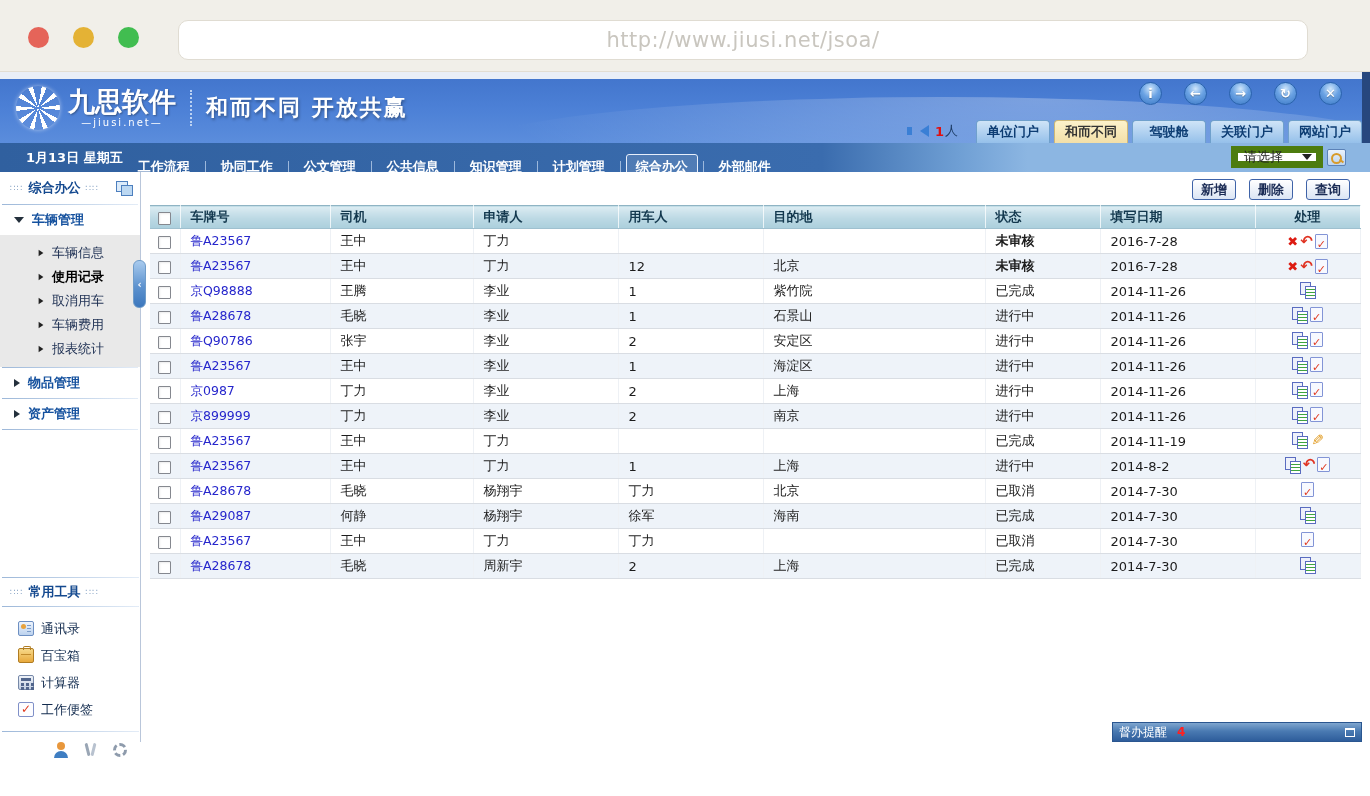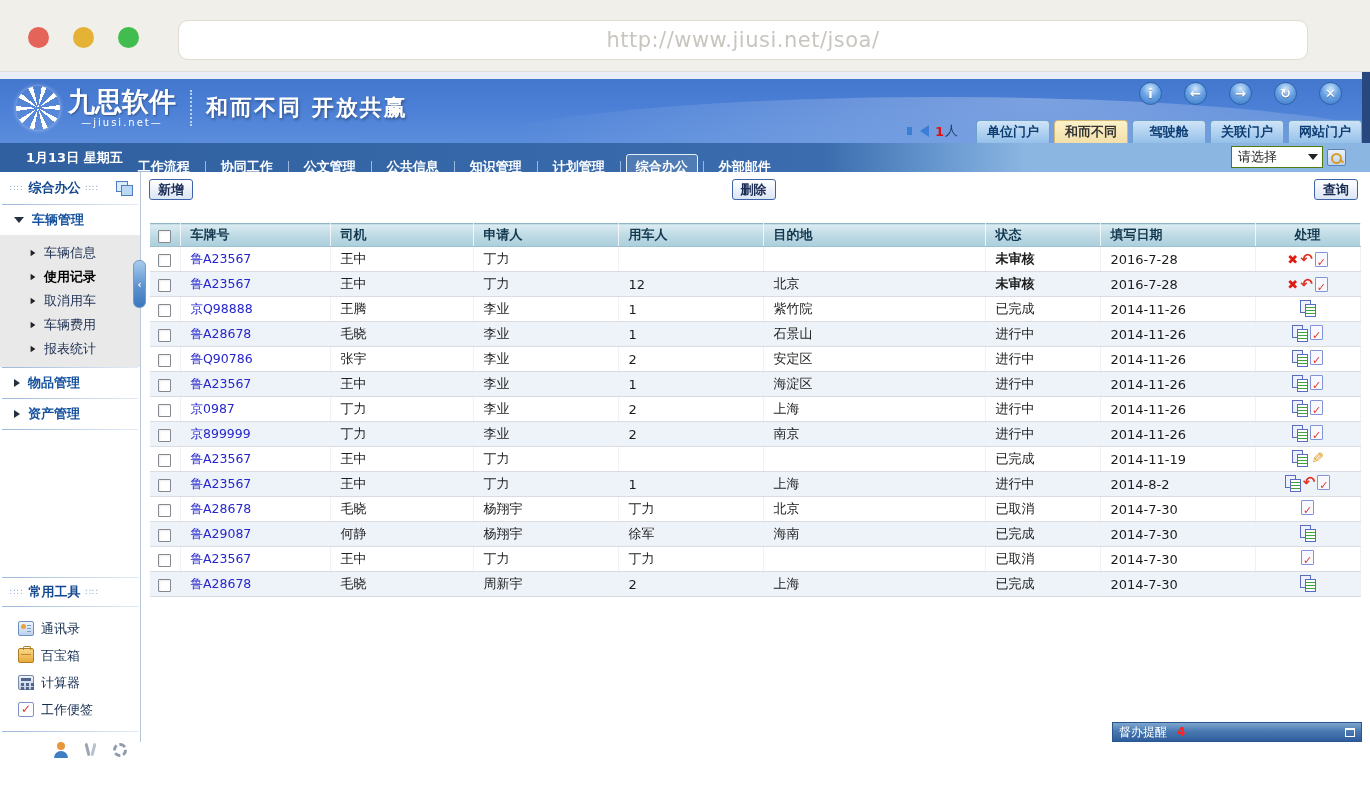--- a/index.html
+++ b/index.html
@@ -54,41 +54,41 @@
   
   .menubar { position:absolute; left:0; top:143px; width:1370px; height:29px;
     background:linear-gradient(90deg,#30609f 0%, #3a6cae 60%, #6f9fd4 70%, #8cb6e2 75%, #8cb6e2 100%); }
   .menubar-inner { display:flex; align-items:center; height:100%; color:#fff; }
   .mdate { font-size:13px; font-weight:bold; margin-left:26px; white-space:nowrap; }
   .menu-items { display:flex; align-items:center; height:100%;margin-top:19px; }
   .mitem { font-size:13px; font-weight:bold; color:#fff; padding:3px 9px; margin:0 5px; white-space:nowrap; cursor:pointer; border:1px solid transparent; border-radius:3px; }
   .mitem.active { border-color:#e6eefb; background:rgba(255,255,255,.12); }
   .msep { height:12px; border-left:1px solid #9cb8dc; }
   .mselect-wrap { position:absolute; right:24px; top:146px; display:flex; align-items:center; gap:4px; }
-  .mselect { width:92px; height:22px; background:#fff; border:1px solid #4d7c0f; font-size:13px; color:#222;
+  .mselect { width:92px; height:22px; background:#fff; border:7px solid #4d7c0f; font-size:13px; color:#222;
     display:flex; align-items:center; justify-content:space-between; padding:0 4px 0 6px; cursor:pointer; }
   .mselect .caret { width:0; height:0; border-left:5px solid transparent; border-right:5px solid transparent; border-top:6px solid #222; }
   .msearch { width:19px; height:17px; border:1px solid #5b82b8; background:linear-gradient(180deg,#eaf2fc,#bcd4ef); border-radius:2px; position:relative; cursor:pointer; }
   .msearch::before { content:""; position:absolute; left:3px; top:3px; width:7px; height:7px; border:2px solid #d89b2a; border-radius:50%; }
   .msearch::after { content:""; position:absolute; left:11px; top:10px; width:5px; height:2px; background:#d89b2a; transform:rotate(40deg); }
 
   
   .sidebar { position:absolute; left:0; top:172px; width:141px; height:570px; background:#fff; border-right:1px solid #b9c6da; }
   .sb-head { display:flex; align-items:center; height:32px; padding:0 8px 0 10px; }
   .dots { color:#8fa9c8; font-size:9px; letter-spacing:1px; line-height:1; }
   .sb-title { color:#14498f; font-size:13px; font-weight:bold; margin:0 5px; white-space:nowrap; }
   .winicon { margin-left:auto; width:16px; height:14px; position:relative; cursor:pointer; }
   .winicon::before { content:""; position:absolute; left:0; top:0; width:10px; height:9px; border:1px solid #4d7fbe; background:#dcebfa; }
   .winicon::after { content:""; position:absolute; left:5px; top:4px; width:10px; height:9px; border:1px solid #4d7fbe; background:#bcd8f2; }
   .sep-line { height:1px; background:linear-gradient(90deg,#9db8d9,#e3ecf7); margin:0 2px; }
   .tree-top { display:flex; align-items:center; height:30px; padding-left:14px; font-size:13px; font-weight:bold; color:#15519e; cursor:pointer; }
   .tw { display:inline-block; margin-right:8px; width:0; height:0; }
   .tw.down { border-left:5px solid transparent; border-right:5px solid transparent; border-top:6px solid #24303c; }
   .tw.right { border-top:4px solid transparent; border-bottom:4px solid transparent; border-left:6px solid #24303c; }
-  .subtree { background:#e9e9e9; padding:6px 8px; }
+  .subtree { background:#e9e9e9; padding:6px 16px; }
   .subitem { display:flex; align-items:center; height:24px; padding-left:22px; font-size:13px; color:#1d2f52; cursor:pointer; }
   .subitem .tw.right { border-left-color:#222; transform:scale(.8); }
   .subitem.selected { font-weight:bold; color:#000000; }
 
   .collapser { position:absolute; left:133px; top:260px; width:13px; height:48px; border-radius:6px;
     background:linear-gradient(180deg,#a9cbee 0%, #5e93cf 55%, #3c77bd 100%); border:1px solid #6f9cc9;
     display:flex; align-items:center; justify-content:center; color:#fff; font-size:10px; font-weight:bold; cursor:pointer; }
 
   .tools-sec { position:absolute; left:0; top:405px; width:141px; }
   .tool-item { display:flex; align-items:center; height:27px; padding-left:18px; font-size:13px; color:#122b4e; cursor:pointer; }
@@ -107,26 +107,26 @@
   .sb-bottom-icons { display:flex; justify-content:flex-end; gap:14px; padding:10px 14px 6px 0; align-items:center; }
   .bico { width:16px; height:16px; position:relative; cursor:pointer; }
   .bico-user::before { content:""; position:absolute; left:4px; top:0; width:8px; height:8px; border-radius:50%; background:#e8973c; }
   .bico-user::after { content:""; position:absolute; left:1px; bottom:0; width:14px; height:7px; border-radius:7px 7px 0 0; background:#3f7ec2; }
   .bico-tools::before { content:""; position:absolute; left:3px; top:1px; width:3px; height:13px; background:#9aa6b5; border-radius:2px; transform:rotate(-14deg); }
   .bico-tools::after { content:""; position:absolute; left:9px; top:1px; width:3px; height:13px; background:#b8c2cf; border-radius:2px; transform:rotate(14deg); }
   .bico-gear { border:3px dashed #8e9bac; border-radius:50%; width:14px; height:14px; }
 
   
   .main { position:absolute; left:149px; top:172px; width:1221px; height:570px; background:#fff; }
-  .toolbar { display:flex; justify-content:space-between; gap:1px; padding:7px 12px 5px 0; }
+  .toolbar { display:flex; justify-content:flex-end; gap:13px; padding:7px 20px 5px 0; }
   .tbtn { min-width:44px; height:21px; font-size:13px; font-weight:bold; color:#1b2c55;
     border:1px solid #3f63a8; border-radius:3px; background:linear-gradient(180deg,#ffffff,#dbe5f4); cursor:pointer;
     font-family:"DejaVu Sans","Liberation Sans",sans-serif; }
 
-  table.grid { border-collapse:collapse; table-layout:fixed; width:1210px; margin-left:1px;margin-top:18px; }
+  table.grid { border-collapse:collapse; table-layout:fixed; width:1210px; margin-left:1px; }
   .grid th { height:23px; background:linear-gradient(180deg,#dcecf2 0%, #bcd9e4 55%, #abcfdc 100%);
     border-top:1px solid #8fb4c4; border-bottom:1px solid #9fc0cf; border-right:1px solid rgba(255,255,255,.75);
     font-size:13px; font-weight:bold; color:#13384e; text-align:left; padding-left:10px; }
   .grid th.c { text-align:center; padding-left:0; }
   .grid td { height:25px; border-bottom:1px solid #d9dde3; border-right:1px solid #eef1f5;
     font-size:13px; color:#1c1c1c; padding-left:10px; white-space:nowrap; overflow:hidden; }
   .grid td.c { text-align:center; padding-left:0; }
   .grid tr.alt td { background:#eef3f9; }
   .plate { color:#2626cc; font-size:12.5px; cursor:pointer; text-decoration:none; }
   .status-bold { font-weight:bold; }

